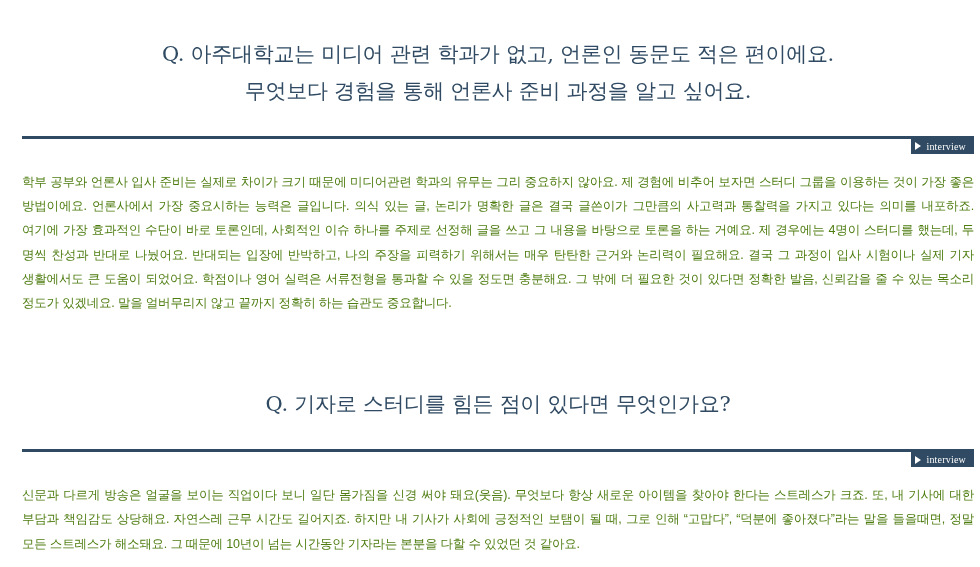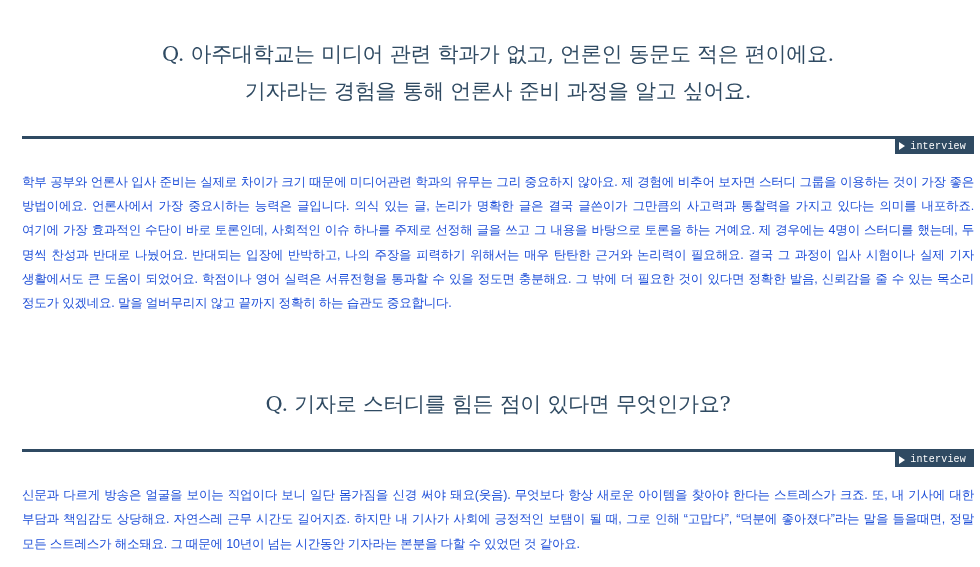--- a/index.html
+++ b/index.html
@@ -63,54 +63,54 @@
     top: 3px;
     height: 15px;
     background: #2f4a62;
     color: #ffffff;
     font-size: 10px;
     line-height: 15px;
     padding: 0 8px 0 4px;
     letter-spacing: 0.2px;
     display: flex;
     align-items: center;
-    font-family: Liberation Mono, monospace;
+    font-family: Liberation Serif, serif;
   }
   .interview-tag .arrow {
     display: inline-block;
     width: 0;
     height: 0;
     border-top: 4px solid transparent;
     border-bottom: 4px solid transparent;
     border-left: 6px solid #ffffff;
     margin-right: 5px;
   }
   .answer {
     margin-top: 16px;
     font-size: 12.5px;
     line-height: 1.95;
-    color: #1d4ed8;
+    color: #4d7c0f;
     text-align: justify;
     letter-spacing: -0.2px;
     font-family: "Liberation Sans", sans-serif;
     word-break: keep-all;
   }
   .section-gap {
     height: 40px;
   }
 </style>
 </head>
 <body>
 
 <div class="page">
 
   <div class="qa-block">
     <div class="question q1">
       <span class="q-line">Q. 아주대학교는 미디어 관련 학과가 없고, 언론인 동문도 적은 편이에요.</span>
-      <span class="q-line">기자라는 경험을 통해 언론사 준비 과정을 알고 싶어요.</span>
+      <span class="q-line">무엇보다 경험을 통해 언론사 준비 과정을 알고 싶어요.</span>
     </div>
     <div class="divider-wrap">
       <div class="divider"></div>
       <div class="interview-tag">
         <span class="arrow"></span>
         <span>interview</span>
       </div>
     </div>
     <p class="answer">학부 공부와 언론사 입사 준비는 실제로 차이가 크기 때문에 미디어관련 학과의 유무는 그리 중요하지 않아요. 제 경험에 비추어 보자면 스터디 그룹을 이용하는 것이 가장 좋은 방법이에요. 언론사에서 가장 중요시하는 능력은 글입니다. 의식 있는 글, 논리가 명확한 글은 결국 글쓴이가 그만큼의 사고력과 통찰력을 가지고 있다는 의미를 내포하죠. 여기에 가장 효과적인 수단이 바로 토론인데, 사회적인 이슈 하나를 주제로 선정해 글을 쓰고 그 내용을 바탕으로 토론을 하는 거예요. 제 경우에는 4명이 스터디를 했는데, 두 명씩 찬성과 반대로 나눴어요. 반대되는 입장에 반박하고, 나의 주장을 피력하기 위해서는 매우 탄탄한 근거와 논리력이 필요해요. 결국 그 과정이 입사 시험이나 실제 기자 생활에서도 큰 도움이 되었어요. 학점이나 영어 실력은 서류전형을 통과할 수 있을 정도면 충분해요. 그 밖에 더 필요한 것이 있다면 정확한 발음, 신뢰감을 줄 수 있는 목소리 정도가 있겠네요. 말을 얼버무리지 않고 끝까지 정확히 하는 습관도 중요합니다.</p>
   </div>

